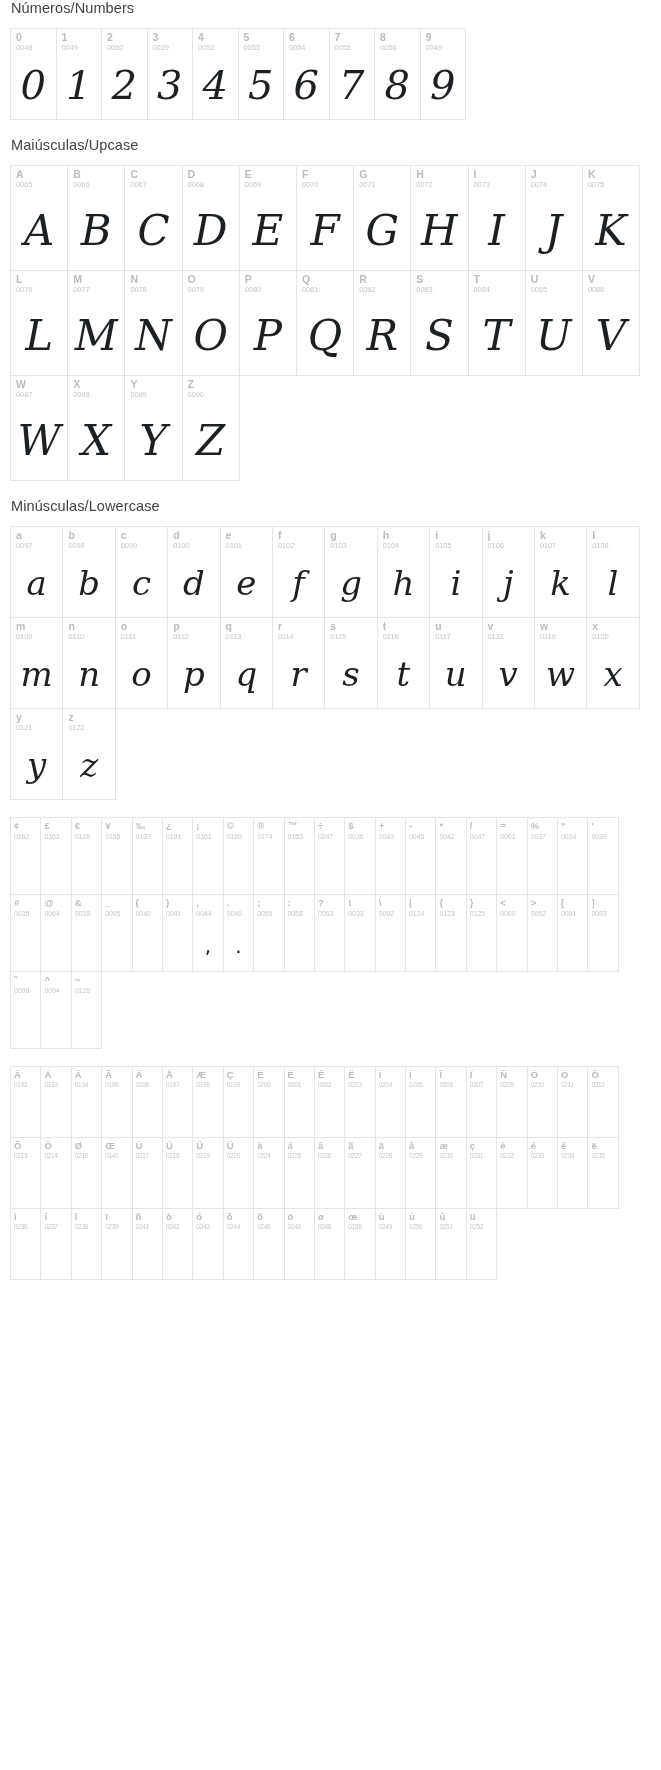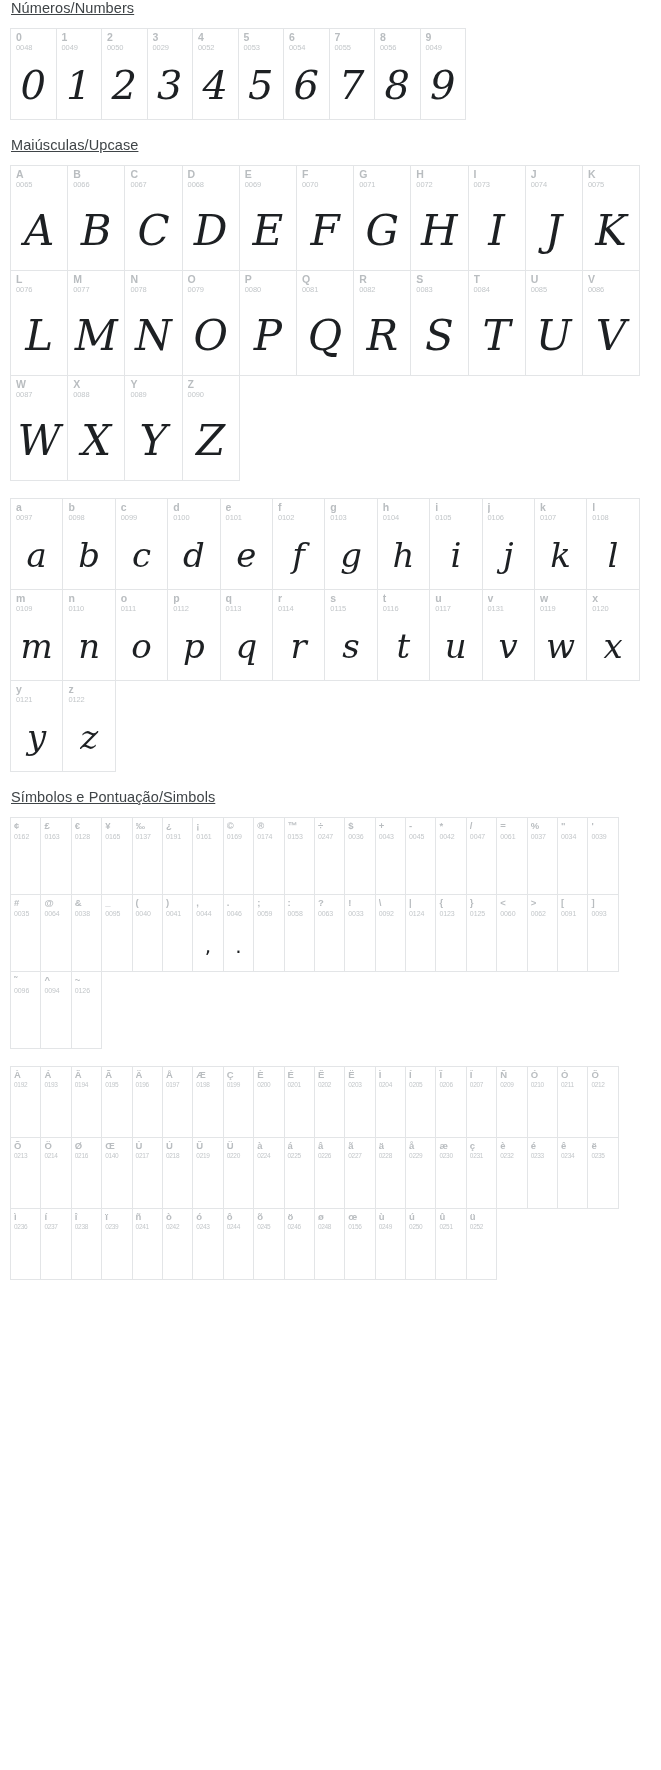--- a/index.html
+++ b/index.html
@@ -20,21 +20,20 @@
   }
   .section {
     margin: 0 0 18px 0;
   }
   .section-title {
     font-size: 14.5px;
     color: #3f4447;
     font-weight: 400;
     margin: 0 0 12px 11px;
     letter-spacing: 0.1px;
-    text-decoration: underline;
   }
   .grid {
     display: flex;
     flex-wrap: wrap;
     margin-left: 10px;
     width: 641px;
   }
   .cell {
     box-sizing: border-box;
     border: 1px solid #e3e5e7;
@@ -367,20 +366,21 @@
           <div class="cell">
             <div class="labels">
               <span class="ch-label">Z</span>
               <span class="code-label">0090</span>
             </div>
             <div class="glyph">Z</div>
           </div>
         </div>
       </div>
       <div class="section">
+        <div class="section-title">Minúsculas/Lowercase</div>
         <div class="grid g-lower">
           <div class="cell">
             <div class="labels">
               <span class="ch-label">a</span>
               <span class="code-label">0097</span>
             </div>
             <div class="glyph">a</div>
           </div>
           <div class="cell">
             <div class="labels">
@@ -557,21 +557,20 @@
           <div class="cell">
             <div class="labels">
               <span class="ch-label">z</span>
               <span class="code-label">0122</span>
             </div>
             <div class="glyph">z</div>
           </div>
         </div>
       </div>
       <div class="section">
-        <div class="section-title">Símbolos e Pontuação/Simbols</div>
         <div class="grid g-sym">
           <div class="cell">
             <div class="labels">
               <span class="ch-label">¢</span>
               <span class="code-label">0162</span>
             </div>
             <div class="glyph"></div>
           </div>
           <div class="cell">
             <div class="labels">

